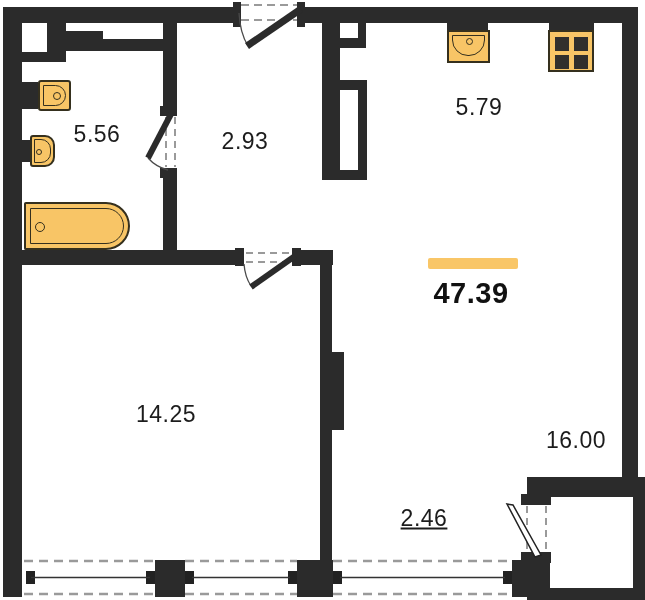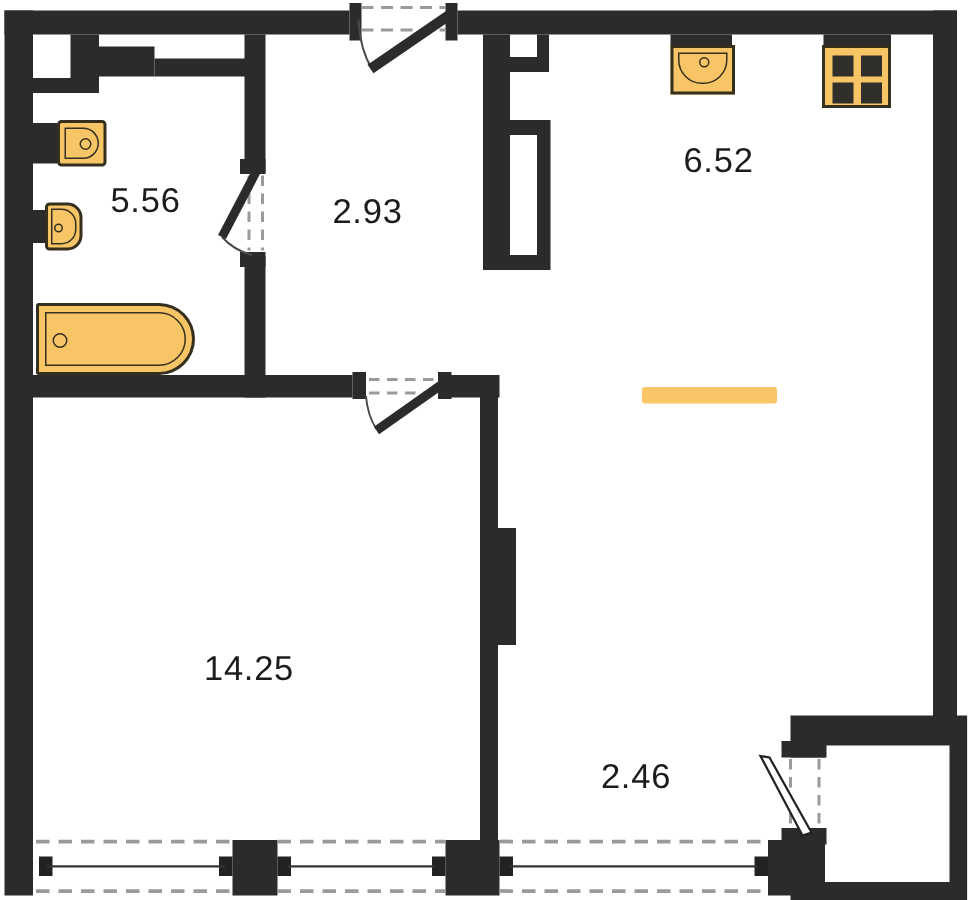--- a/index.html
+++ b/index.html
@@ -159,19 +159,21 @@
 
     <g>
       <path d="M333 561 H512" stroke="#9a9a9a" stroke-width="2.5" stroke-dasharray="9 6" fill="none"></path>
       <path d="M333 594 H512" stroke="#9a9a9a" stroke-width="2.5" stroke-dasharray="9 6" fill="none"></path>
       <path d="M340 577.5 H505" stroke="#333333" stroke-width="1.5" fill="none"></path>
     </g>
   </svg>
 
   <div class="area-label" style="left:97px;top:134px;">5.56</div>
   <div class="area-label" style="left:245px;top:141px;">2.93</div>
-  <div class="area-label" style="left:479px;top:107px;">6.52</div>
-  <div class="area-label" style="left:166px;top:414px;margin-top:32px;">14.25</div>
-  <div class="area-label" style="left:424px;top:518px;">2.46</div>
+  <div class="area-label" style="left:479px;top:107px;">5.79</div>
+  <div class="area-label" style="left:166px;top:414px;">14.25</div>
+  <div class="area-label" style="left:576px;top:440px;">16.00</div>
+  <div class="area-label" style="left:424px;top:518px;text-decoration:underline;">2.46</div>
 
   <div class="accent-bar" style="left:428px;top:258px;width:90px;height:11px;"></div>
+  <div class="area-label total-label" style="left:471px;top:293px;">47.39</div>
 
 </div>
 
 </body></html>

